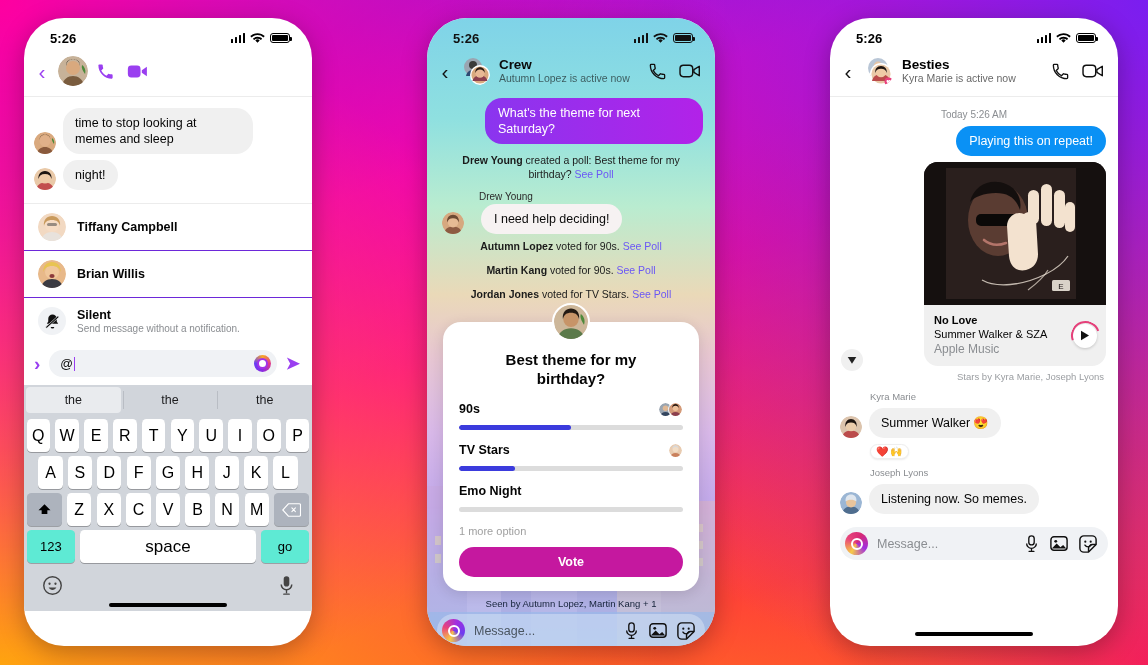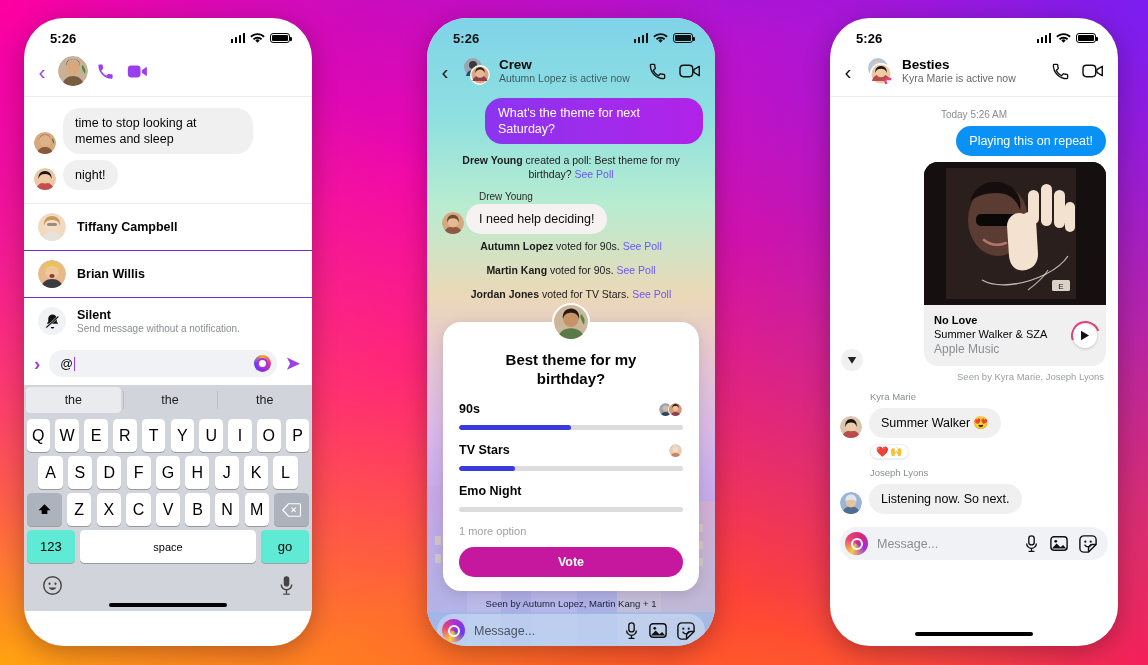--- a/index.html
+++ b/index.html
@@ -114,21 +114,21 @@
   .kbd-row { display:flex; justify-content:center; gap:5.2px; margin:4px 2.5px; }
   .key {
     background:#fff; border-radius:4.5px; height:33px; flex:1;
     display:flex; align-items:center; justify-content:center;
     font-size:16px; color:#000; box-shadow:0 1px 0 rgba(0,0,0,.28);
   }
   .kbd-row.r2 { padding:0 12px; }
   .kbd-row.r3 { padding:0 0; }
   .key.wide { flex:1.45; background:#adb3bd; box-shadow:0 1px 0 rgba(0,0,0,.25); }
   .key.fn { background:#5eead4; flex:1.45; font-size:13px; box-shadow:0 1px 0 rgba(0,0,0,.25); }
-  .key.space { flex:5.2; font-size:11px; }
+  .key.space { flex:5.2; font-size:17px; }
   .kbd-bottom { display:flex; align-items:center; justify-content:space-between;
     padding:8px 18px 4px; }
   .home-ind { width:118px; height:4.4px; background:#000; border-radius:3px; margin:3px auto 0; }
 
   
   #phone2 { color:#0b0b0b; }
   #phone2 .p2-bg { position:absolute; inset:0;
      background:linear-gradient(180deg,#7fd3e8 0%,#8fe0e0 16%,#b9ecd0 30%,
        #ead9b8 44%,#e7c6d2 54%,#d8b8e8 66%,#c0a8ea 78%,#9fb9ec 90%,#8fc6ee 100%); }
   .skyline { position:absolute; left:0; right:0; bottom:0; height:320px; opacity:.55; }
@@ -136,21 +136,21 @@
   .p2-scroll { position:relative; z-index:3; padding:0 12px; }
   .bubble-out-grad {
     margin:2px 0 0 auto; max-width:218px; background:linear-gradient(90deg,#8a35ef,#b222e8);
     color:#fff; border-radius:17px; padding:7px 13px; font-size:12.5px; line-height:16px;
   }
   .sys-line { text-align:center; font-size:10.5px; line-height:14px; color:#1b1b1b;
     padding:9px 14px 2px; }
   .sys-line b { font-weight:700; }
   .sys-line a { color:#6b57f5; text-decoration:none; }
   .sender-lbl { font-size:10px; color:#2b2b2b; padding:8px 0 2px 40px; }
-  .p2-msgrow { display:flex; align-items:flex-end; gap:2px; }
+  .p2-msgrow { display:flex; align-items:flex-end; gap:17px; }
   .bubble-in-lite { background:#f6f2f2; color:#0b0b0b; border-radius:17px;
     padding:7px 13px; font-size:12.5px; line-height:16px; }
   .vote-line { text-align:center; font-size:10.5px; color:#1b1b1b; padding:6px 4px; }
   .vote-line b { font-weight:700; }
   .vote-line a { color:#6b57f5; text-decoration:none; }
 
   .poll-wrap { position:relative; margin:16px 4px 0; z-index:4; }
   .poll-av { width:38px;height:38px;border-radius:50%; position:absolute;
     left:50%; transform:translateX(-50%); top:-19px; z-index:2; border:2.5px solid #fff; overflow:hidden; }
   .poll-card { background:#fff; border-radius:18px; padding:28px 16px 14px; box-shadow:0 3px 14px rgba(0,0,0,.12); }
@@ -713,21 +713,21 @@
         <div class="music-artist">Summer Walker &amp; SZA</div>
         <div class="music-src">Apple Music</div>
         <span class="play-btn">
           <svg width="10" height="11" viewBox="0 0 10 11">
                 <path d="M1 .8 9 5.5 1 10.2z" fill="#111"></path>
               </svg>
         </span>
       </div>
     </div>
 
-    <div class="seen-3">Seen by Kyra Marie, Joseph Lyons</div>
+    <div class="seen-3">Stars by Kyra Marie, Joseph Lyons</div>
 
     <div class="name-lbl3">Kyra Marie</div>
     <div class="msg-row" style="padding-left:10px">
       <span class="msg-av">
         <svg class="av" viewBox="0 0 22 22">
               <circle cx="11" cy="11" r="11" fill="#dcc4ad"></circle>
               <path d="M2 22c.6-5 4.2-7.4 9-7.4s8.4 2.4 9 7.4z" fill="#bb4b4b"></path>
               <circle cx="11" cy="10" r="5.2" fill="#eaccab"></circle>
               <path d="M5.4 11C4.6 6 7.4 3 11 3s6.4 3 5.6 8c-.6-3-2.4-4.4-5.6-4.4S6 8 5.4 11z" fill="#1d1410"></path>
             </svg>
@@ -742,21 +742,21 @@
     <div class="name-lbl3" style="padding-top:8px">Joseph Lyons</div>
     <div class="msg-row" style="padding-left:10px">
       <span class="msg-av">
         <svg class="av" viewBox="0 0 22 22">
               <circle cx="11" cy="11" r="11" fill="#9bb6d4"></circle>
               <path d="M2 22c.6-5 4.2-7.4 9-7.4s8.4 2.4 9 7.4z" fill="#4f6d8e"></path>
               <circle cx="11" cy="10.4" r="5" fill="#e8c49c"></circle>
               <path d="M5.6 9.4C5 4.6 7.6 2.4 11 2.4s6 2.2 5.4 7c-1.6-1-3-1.6-5.4-1.6s-3.8.6-5.4 1.6z" fill="#dfe6ee"></path>
             </svg>
       </span>
-      <span class="bubble-in">Listening now. So next.</span>
+      <span class="bubble-in">Listening now. So memes.</span>
     </div>
 
     <div class="composer-3">
       <span class="ig-btn3">
             <i></i>
           </span>
       <span class="comp3-ph">Message...</span>
       <span class="comp3-icons">
         <svg width="15" height="18" viewBox="0 0 16 20">
               <rect x="5" y="1" width="6" height="10" rx="3" fill="none" stroke="#111" stroke-width="1.5"></rect>

